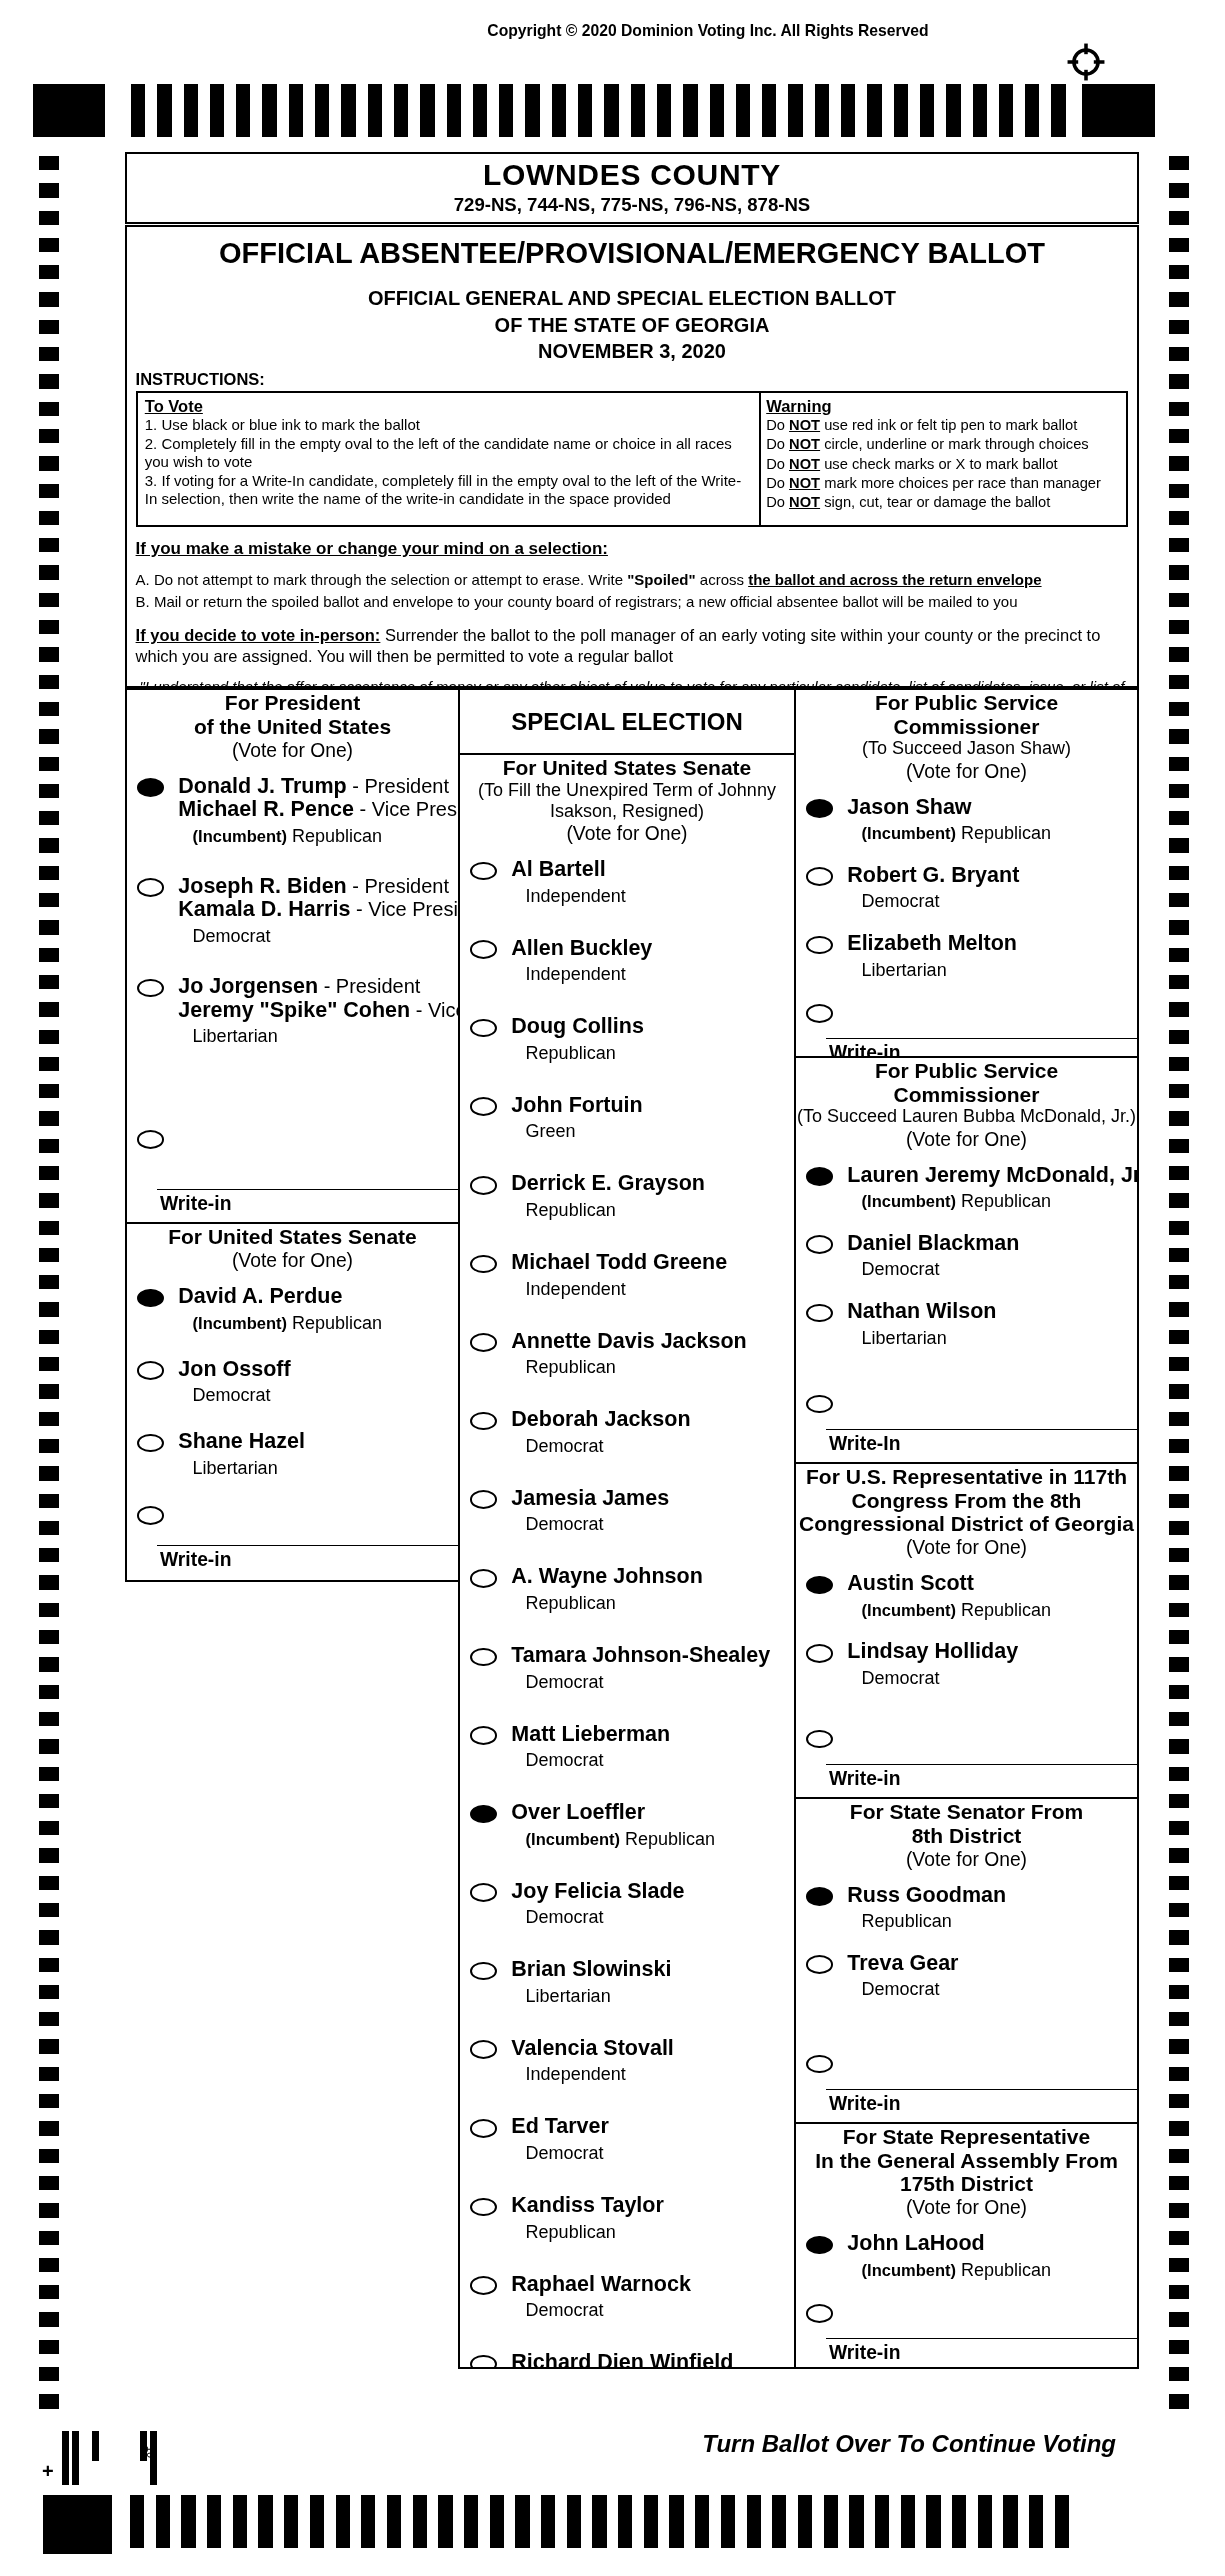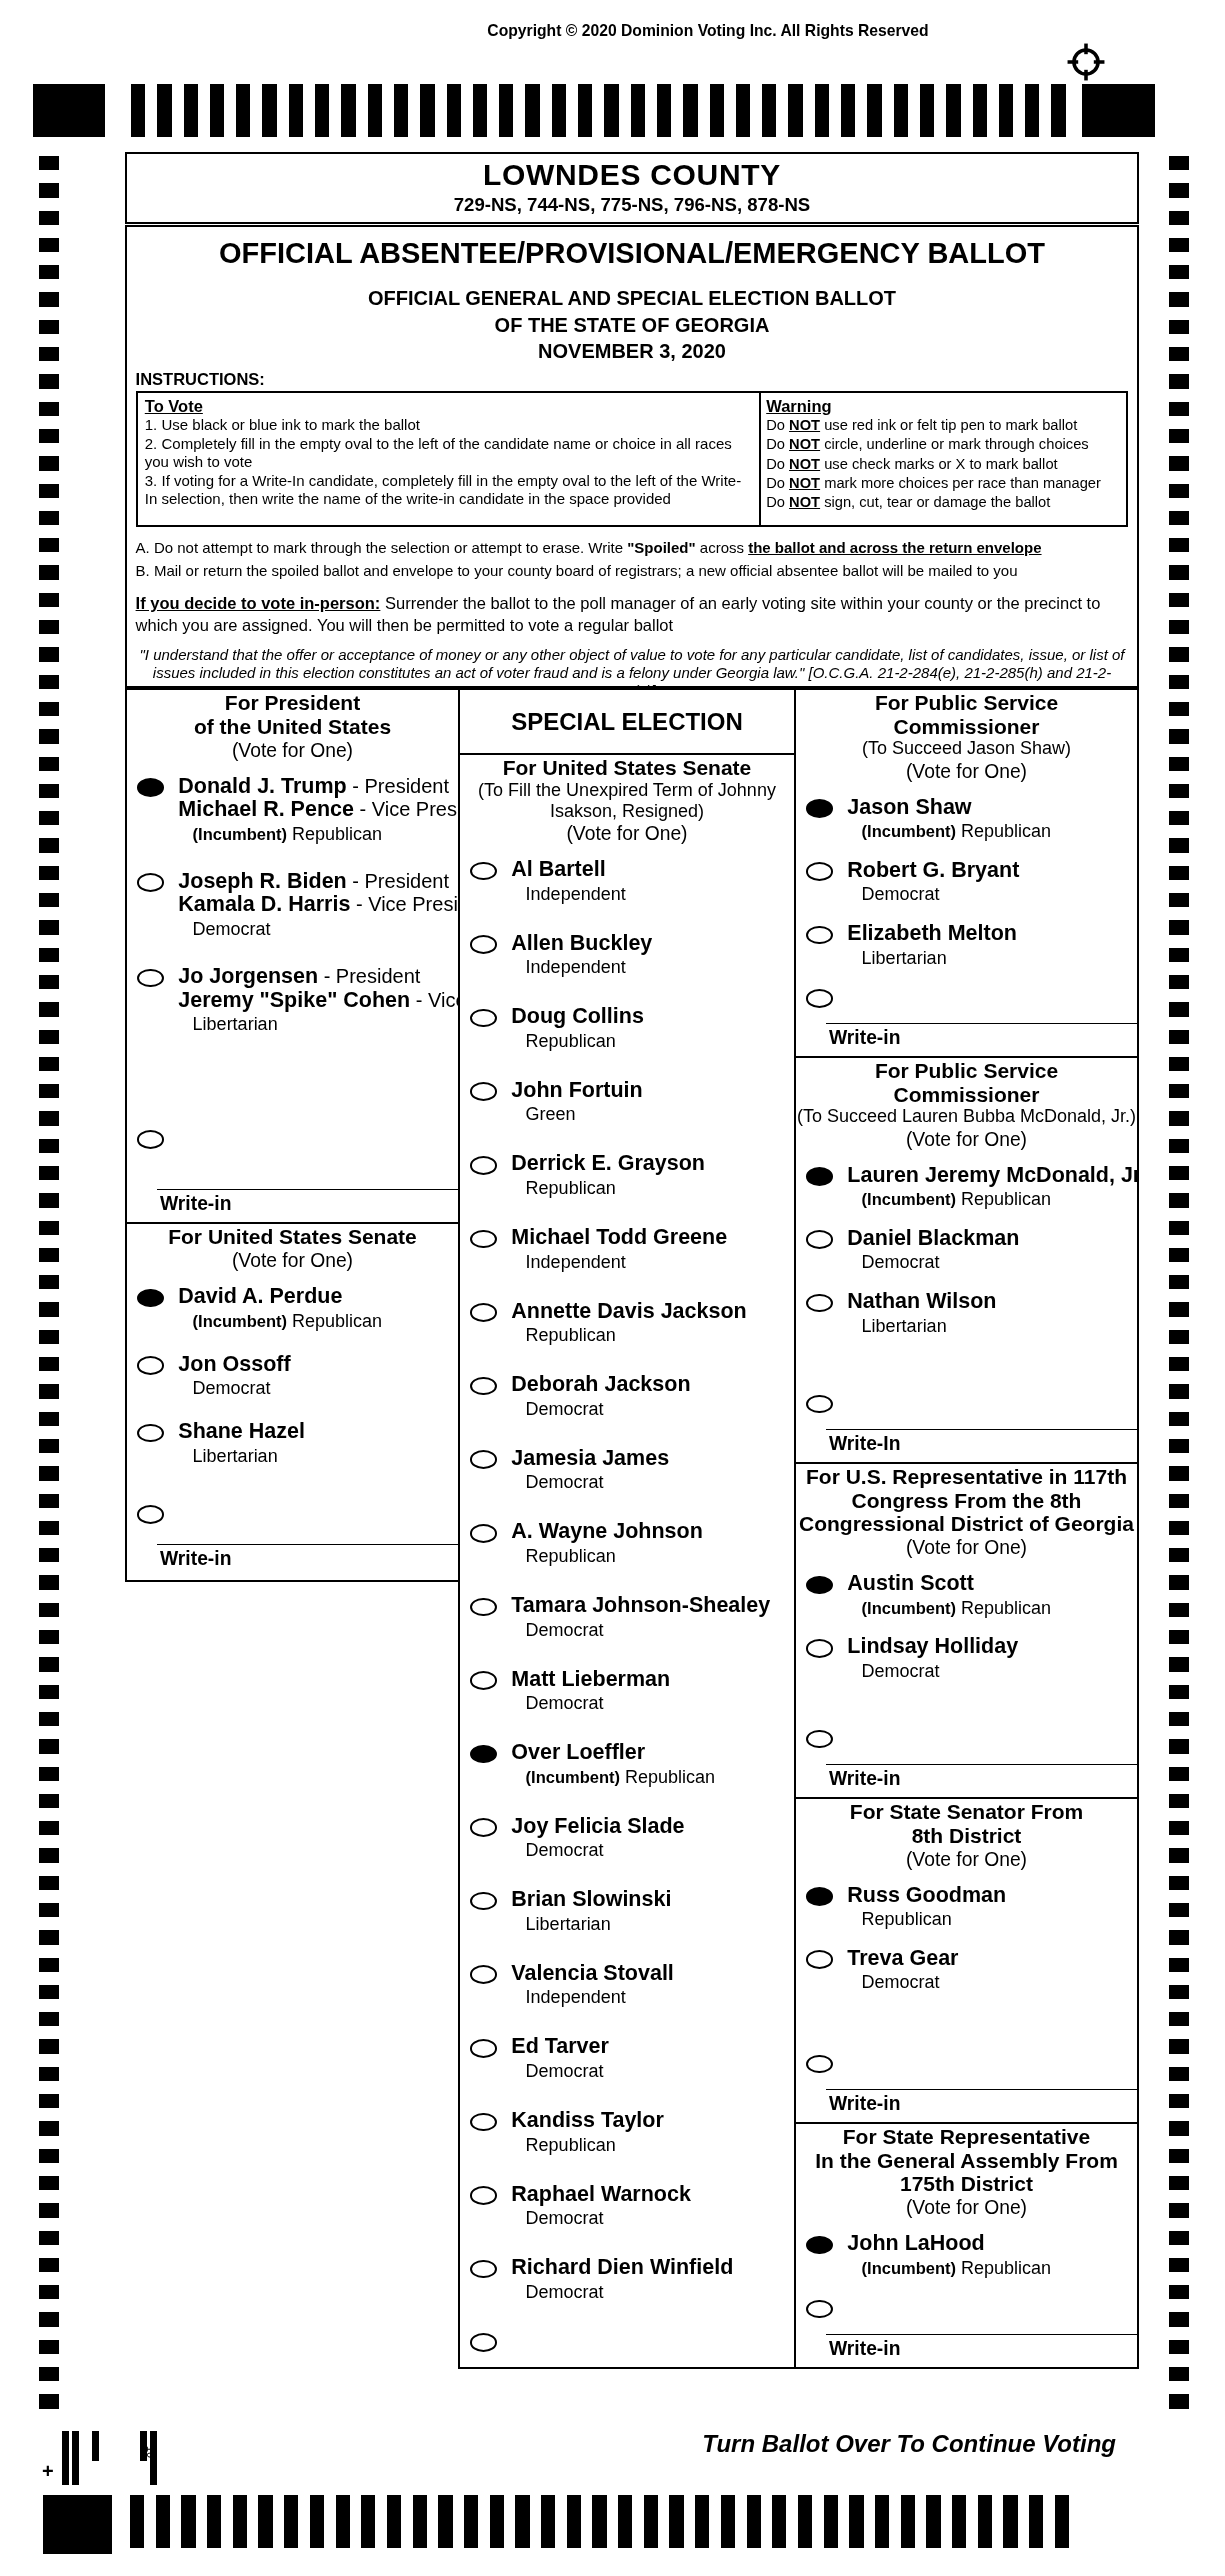--- a/index.html
+++ b/index.html
@@ -73,21 +73,21 @@
   #col2 .cand{margin-bottom:26px;}
   #col3 .cand{margin-bottom:15.7px;}
   .race-us-senate .cand{margin-bottom:20px;}
   .oval{width:27px;height:18.6px;border:2.1px solid #000;border-radius:50%;flex:none;
         margin-top:3.6px;box-sizing:border-box;background:#fff;}
   .oval.filled{background:#000;}
   .ct{margin-left:14.3px;}
   .cl{font-size:21.5px;line-height:23.6px;white-space:nowrap;}
   .cname{font-weight:bold;}
   .csuf{font-size:20px;}
-  .party{font-size:18px;line-height:24px;padding-left:14.3px;}
+  .party{font-size:18px;line-height:29px;padding-left:14.3px;}
   .inc{font-size:16.5px;font-weight:bold;}
   .wi-block{margin-top:auto;padding-left:10px;padding-bottom:7.2px;}
   .wi-oval-row{margin-bottom:24px;}
   .race-president .wi-oval-row{margin-bottom:40px;}
   .wi-rule{border-top:1.4px solid #000;margin-left:20px;}
   .wi-label{font-size:19.3px;font-weight:bold;margin-left:23px;margin-top:2.9px;}
 
   
   #plus-mark{left:42px;top:2460px;font-size:20px;font-weight:bold;}
   .stub{position:absolute;background:#000;}
@@ -346,20 +346,21 @@
       <div class="cell-hd">Warning</div>
       <div>
           <div class="warn-item"><span>Do </span><span class="not">NOT</span><span> use red ink or felt tip pen to mark ballot</span></div>
           <div class="warn-item"><span>Do </span><span class="not">NOT</span><span> circle, underline or mark through choices</span></div>
           <div class="warn-item"><span>Do </span><span class="not">NOT</span><span> use check marks or X to mark ballot</span></div>
           <div class="warn-item"><span>Do </span><span class="not">NOT</span><span> mark more choices per race than manager</span></div>
           <div class="warn-item"><span>Do </span><span class="not">NOT</span><span> sign, cut, tear or damage the ballot</span></div>
         </div>
     </div>
   </div>
+  <div id="mistake-hd">If you make a mistake or change your mind on a selection:</div>
   <div class="para" id="para-a">
     <span>A. Do not attempt to mark through the selection or attempt to erase.  Write </span><span class="bold">"Spoiled"</span><span> across </span><span class="u-bold">the ballot and across the return envelope</span>
   </div>
   <div class="para" id="para-b">B. Mail or return the spoiled ballot and envelope to your county board of registrars; a new official absentee ballot will be mailed to you</div>
   <div id="in-person">
     <span class="u-bold">If you decide to vote in-person:</span><span>  Surrender the ballot to the poll manager of an early voting site within your county or the precinct to which you are assigned.  You will then be permitted to vote a regular ballot</span>
   </div>
   <div id="footnote">"I understand that the offer or acceptance of money or any other object of value to vote for any particular candidate, list of candidates, issue, or list of issues included in this election constitutes an act of voter fraud and is a felony under Georgia law." [O.C.G.A. 21-2-284(e), 21-2-285(h) and 21-2-383(e)]</div>
 </div>
 

